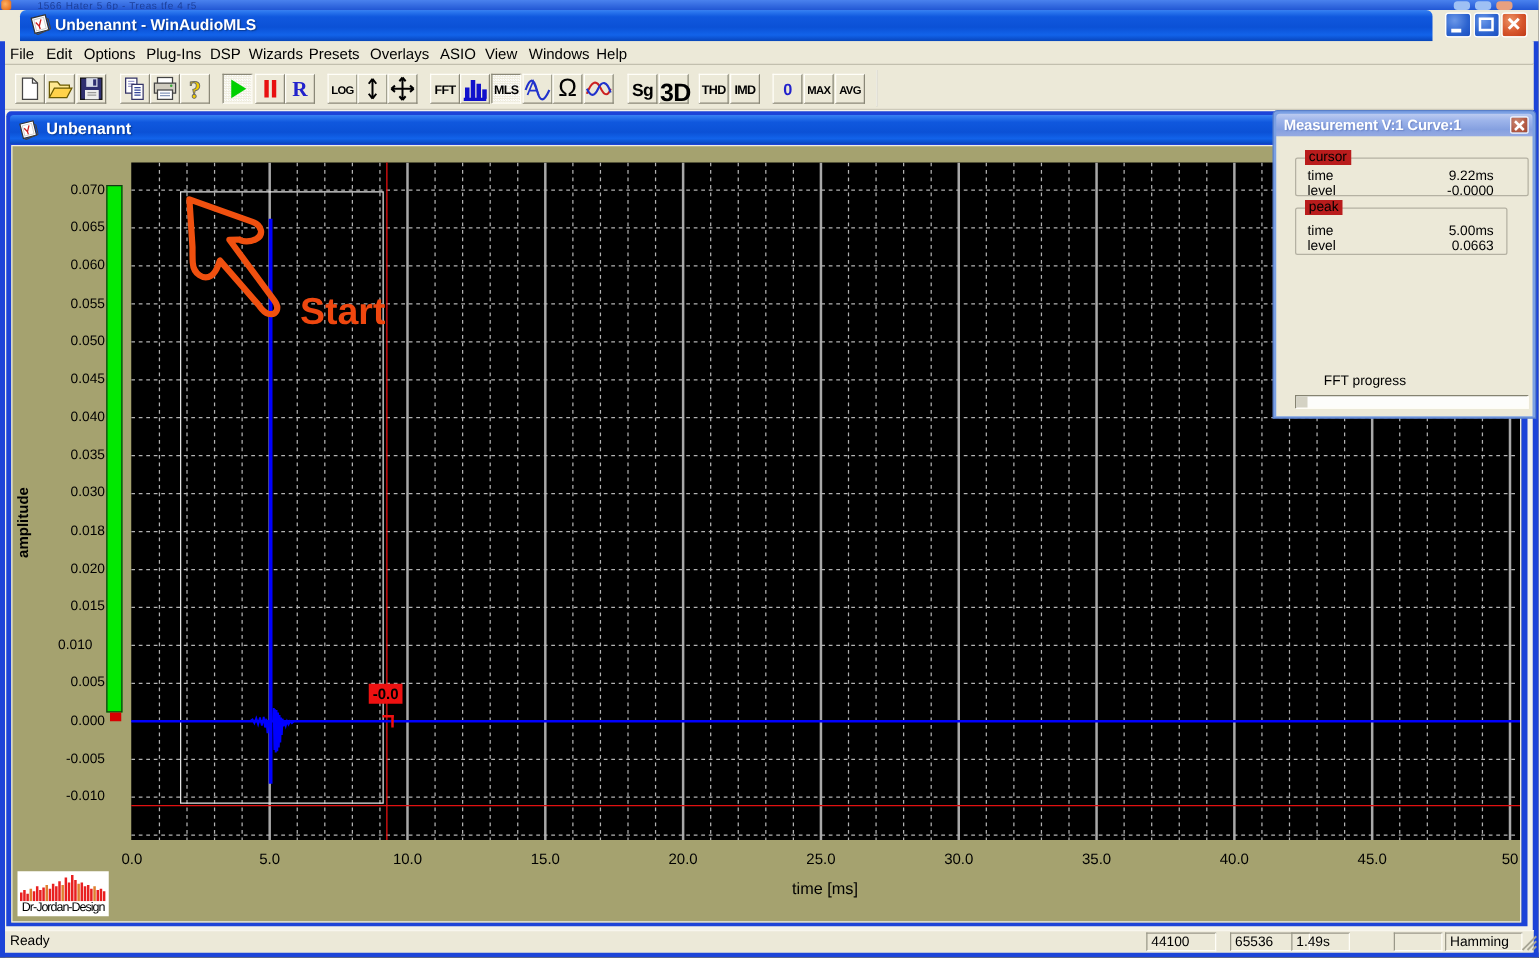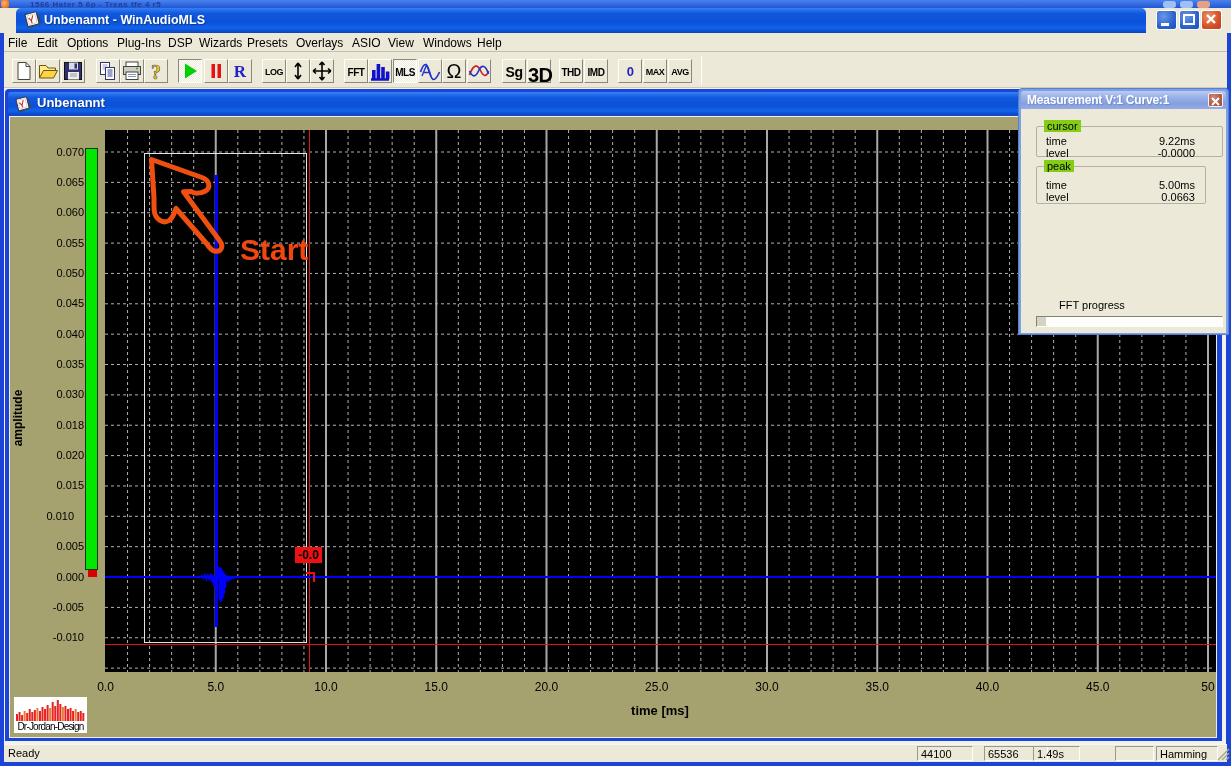--- a/index.html
+++ b/index.html
@@ -1,19 +1,19 @@
 <!DOCTYPE html>
 <html><head><meta charset="utf-8"><style>
 *{margin:0;padding:0;box-sizing:border-box}
 html,body{width:1231px;height:766px;overflow:hidden}
 body{font-family:"Liberation Sans",sans-serif;background:#ece9d8;position:relative}
 .abs{position:absolute}
 
 #sliver{left:0;top:0;width:1231px;height:8px;background:linear-gradient(180deg,#4a82ee,#2257d4)}
-#sliver .txt{left:30px;top:0px;font-size:8px;font-weight:bold;color:#1c3f9a;letter-spacing:0.5px;white-space:nowrap;overflow:hidden;height:8px}
+#sliver .txt{left:30px;top:0px;font-size:8px;font-weight:normal;color:#1c3f9a;letter-spacing:0.5px;white-space:nowrap;overflow:hidden;height:8px}
 #sliver .blob{position:absolute;top:1px;width:13px;height:7px;border-radius:3px}
 
 #title{left:16px;top:8px;width:1130px;height:25px;background:linear-gradient(180deg,#3a80f0 0%,#2e7af0 4%,#1058de 22%,#0b51d6 55%,#1263ea 80%,#0b4fcc 93%,#0946b6 100%);border-radius:5px 5px 0 0}
 #title .txt{left:28px;top:5px;color:#fff;font-size:12.5px;font-weight:bold;text-shadow:1px 1px 1px #0a3a90}
 .capbtn{top:10px;width:21px;height:20px;border:1px solid #fff;border-radius:3px;color:#fff}
 #btnmin{left:1156px;background:radial-gradient(circle at 35% 30%,#6a97e8,#2c63cf 60%,#1b4fc0)}
 #btnmax{left:1179px;background:radial-gradient(circle at 35% 30%,#6a97e8,#2c63cf 60%,#1b4fc0)}
 #btncls{left:1201px;background:radial-gradient(circle at 35% 30%,#ec9365,#d6552b 55%,#c03a18)}
 
 .bleft{left:0;top:33px;width:4px;height:733px;background:#1c44d8}
@@ -32,42 +32,42 @@
 #mdi{left:4px;top:88px;width:1222px;height:656px;background:#f2f2ea}
 #child{left:5px;top:89px;width:1217px;height:652px;background:#1c44d8;border-radius:4px 4px 0 0}
 #ctitle{left:3px;top:3px;width:1211px;height:23px;background:linear-gradient(180deg,#3a80f0 0%,#2e7af0 5%,#1058de 25%,#0b51d6 60%,#1263ea 82%,#0b4fcc 95%,#0946b6 100%);border-radius:3px 3px 0 0}
 #ctitle .txt{left:29px;top:3px;color:#fff;font-size:13px;font-weight:bold;text-shadow:1px 1px 1px #0a3a90}
 #ccontent{left:4px;top:27px;width:1208px;height:622px;background:#a5a26f;border:1px solid #eeede2;border-color:#eeede2}
 
 #plot{left:105px;top:130px;width:1111px;height:542px;background:#000}
 .ylab{position:absolute;width:50px;text-align:right;font-size:11px;color:#000}
 .xlab{position:absolute;top:680px;width:44px;text-align:center;font-size:12px;color:#000}
 #amplbl{left:-22px;top:411px;font-size:12px;font-weight:bold;transform:rotate(-90deg);width:80px;text-align:center}
-#timelbl{left:560px;top:703px;width:200px;text-align:center;font-size:13px;font-weight:bold}
+#timelbl{left:560px;top:703px;width:200px;text-align:center;font-size:13px;font-weight:normal}
 #greenbar{left:85px;top:148px;width:13px;height:422px;background:#00e800;border:1px solid #133813}
 #redchip{left:88px;top:570px;width:9px;height:7px;background:#d80000}
 #selrect{left:144px;top:153px;width:163px;height:490px;border:1px solid #e4e4e4}
 #redv{left:309px;top:130px;width:1px;height:542px;background:#ee1010}
 #redh{left:105px;top:644px;width:1111px;height:1px;background:#e01010}
 #bluezero{left:105px;top:576px;width:1111px;height:2px;background:#0000ff}
 #spike{left:215px;top:175px;width:3px;height:452px;background:#0000ff}
 #redlab{left:295px;top:547px;width:27px;height:16px;background:#ee1111;color:#000;font-size:12px;font-weight:bold;text-align:center;line-height:16px}
 #redmark{left:306px;top:572px;width:9px;height:10px;border-top:2px solid #ee1010;border-right:2px solid #ee1010}
 #startlbl{left:240px;top:233px;font-size:30px;font-weight:bold;color:#ef470f}
 
 #logo{left:14px;top:697px;width:73px;height:36px;background:#fff}
 #logo .t{position:absolute;left:0px;top:24px;width:73px;text-align:center;font-size:10px;color:#000;letter-spacing:-0.8px}
 
 #meas{left:1018px;top:88px;width:211px;height:247px;background:#7ba0e4;border:1px solid #5a7fc8;border-radius:4px 4px 0 0}
 #mtitle{left:2px;top:2px;width:205px;height:18px;background:linear-gradient(180deg,#bccbf0 0%,#9db4ea 30%,#85a0e0 70%,#96aae2 100%);border-radius:3px 3px 0 0}
 #mtitle .txt{left:6px;top:2px;color:#fff;font-size:12px;font-weight:bold;letter-spacing:-0.2px;text-shadow:1px 1px 1px #7088c8}
 #mclose{left:189px;top:4px;width:15px;height:14px;background:radial-gradient(circle at 35% 30%,#cc8872,#b25a44 60%,#9c4632);border:1px solid #f4f6fa;border-radius:2px}
 #mbody{left:2px;top:20px;width:205px;height:224px;background:#ece9d8}
 .grp{position:absolute;border:1px solid #b4b1a2;border-radius:2px}
-.grp .cap{position:absolute;left:7px;top:-7px;background:#84cc16;padding:0 3px;font-size:11px}
+.grp .cap{position:absolute;left:7px;top:-7px;background:#b91c1c;padding:0 3px;font-size:11px}
 .mrow{position:absolute;font-size:11px;color:#000}
 .mval{position:absolute;font-size:11px;color:#000;text-align:right;width:70px}
 
 #status{left:4px;top:744px;width:1223px;height:18px;background:#ece9d8;border-top:1px solid #f8f6ee}
 #status .r{position:absolute;top:2px;font-size:11px;color:#000}
 .sbox{position:absolute;top:1px;height:15px;border:1px solid;border-color:#9a9889 #fffef8 #fffef8 #9a9889;font-size:11px;padding:1px 3px}
 </style></head>
 <body>
 <div class="abs" id="sliver">
     <div class="abs" style="left:1px;top:0;width:8px;height:8px;background:radial-gradient(circle at 40% 40%,#ffb060,#e06010);border-radius:2px"></div>

